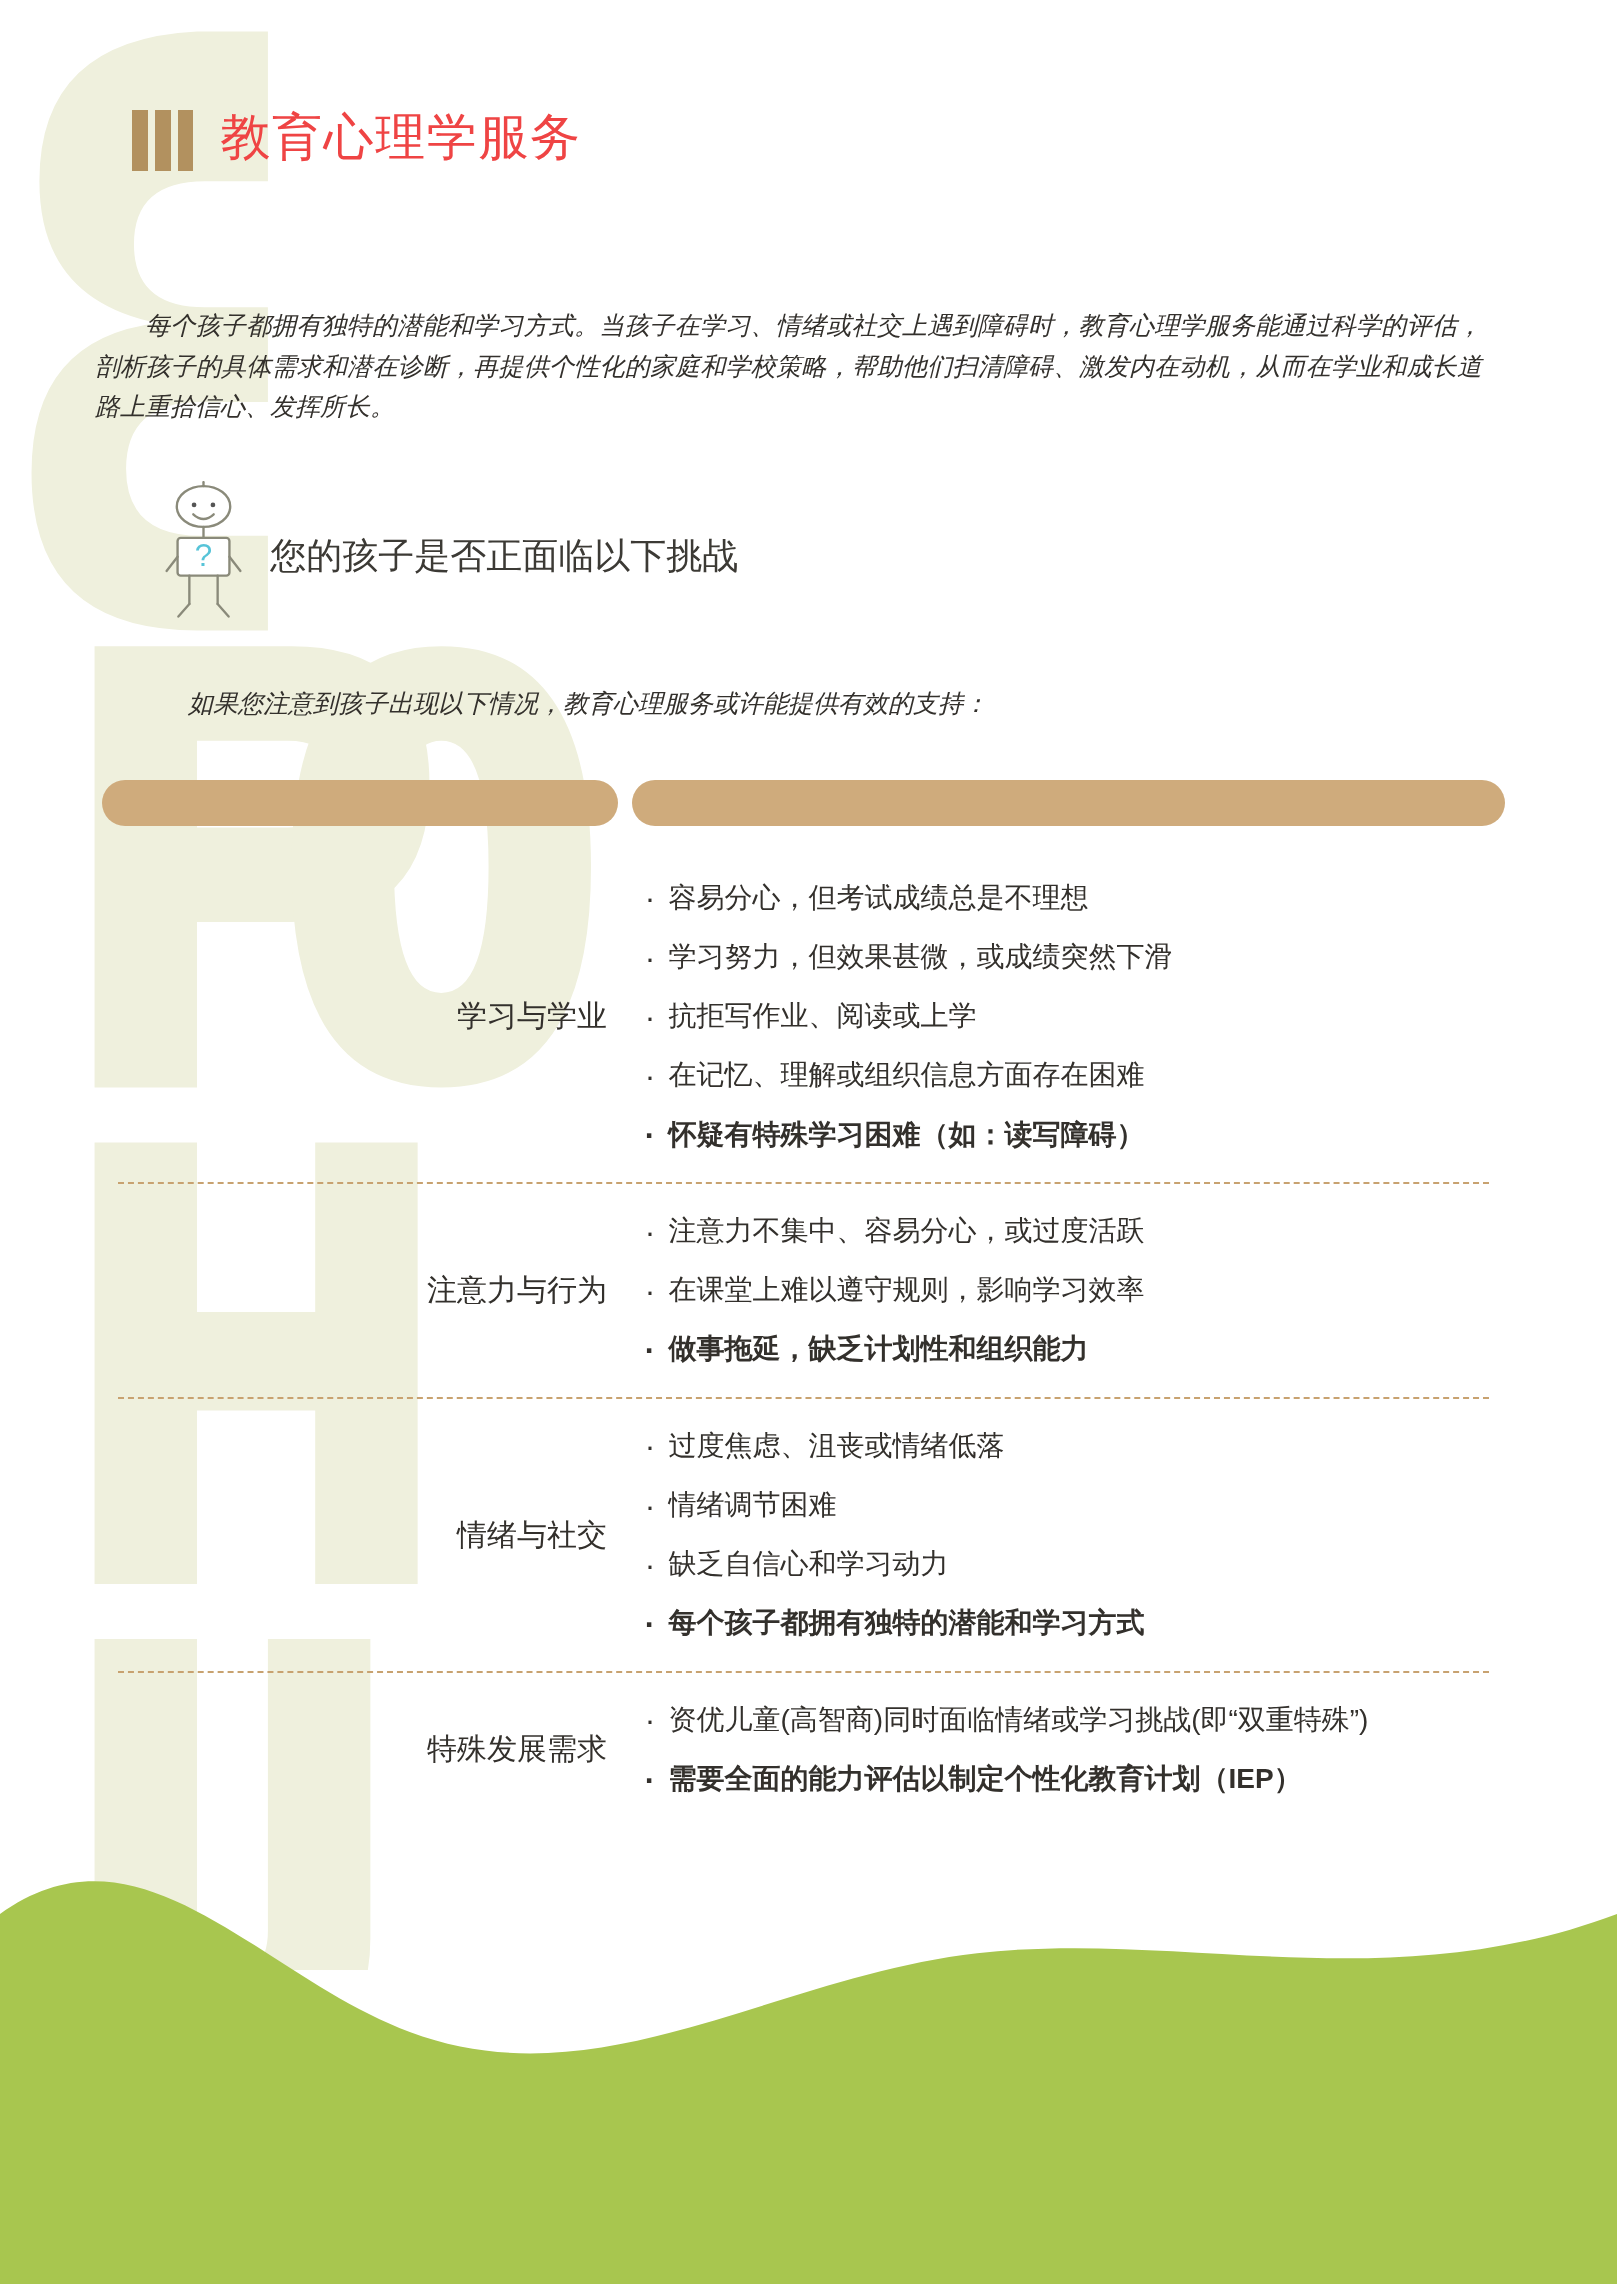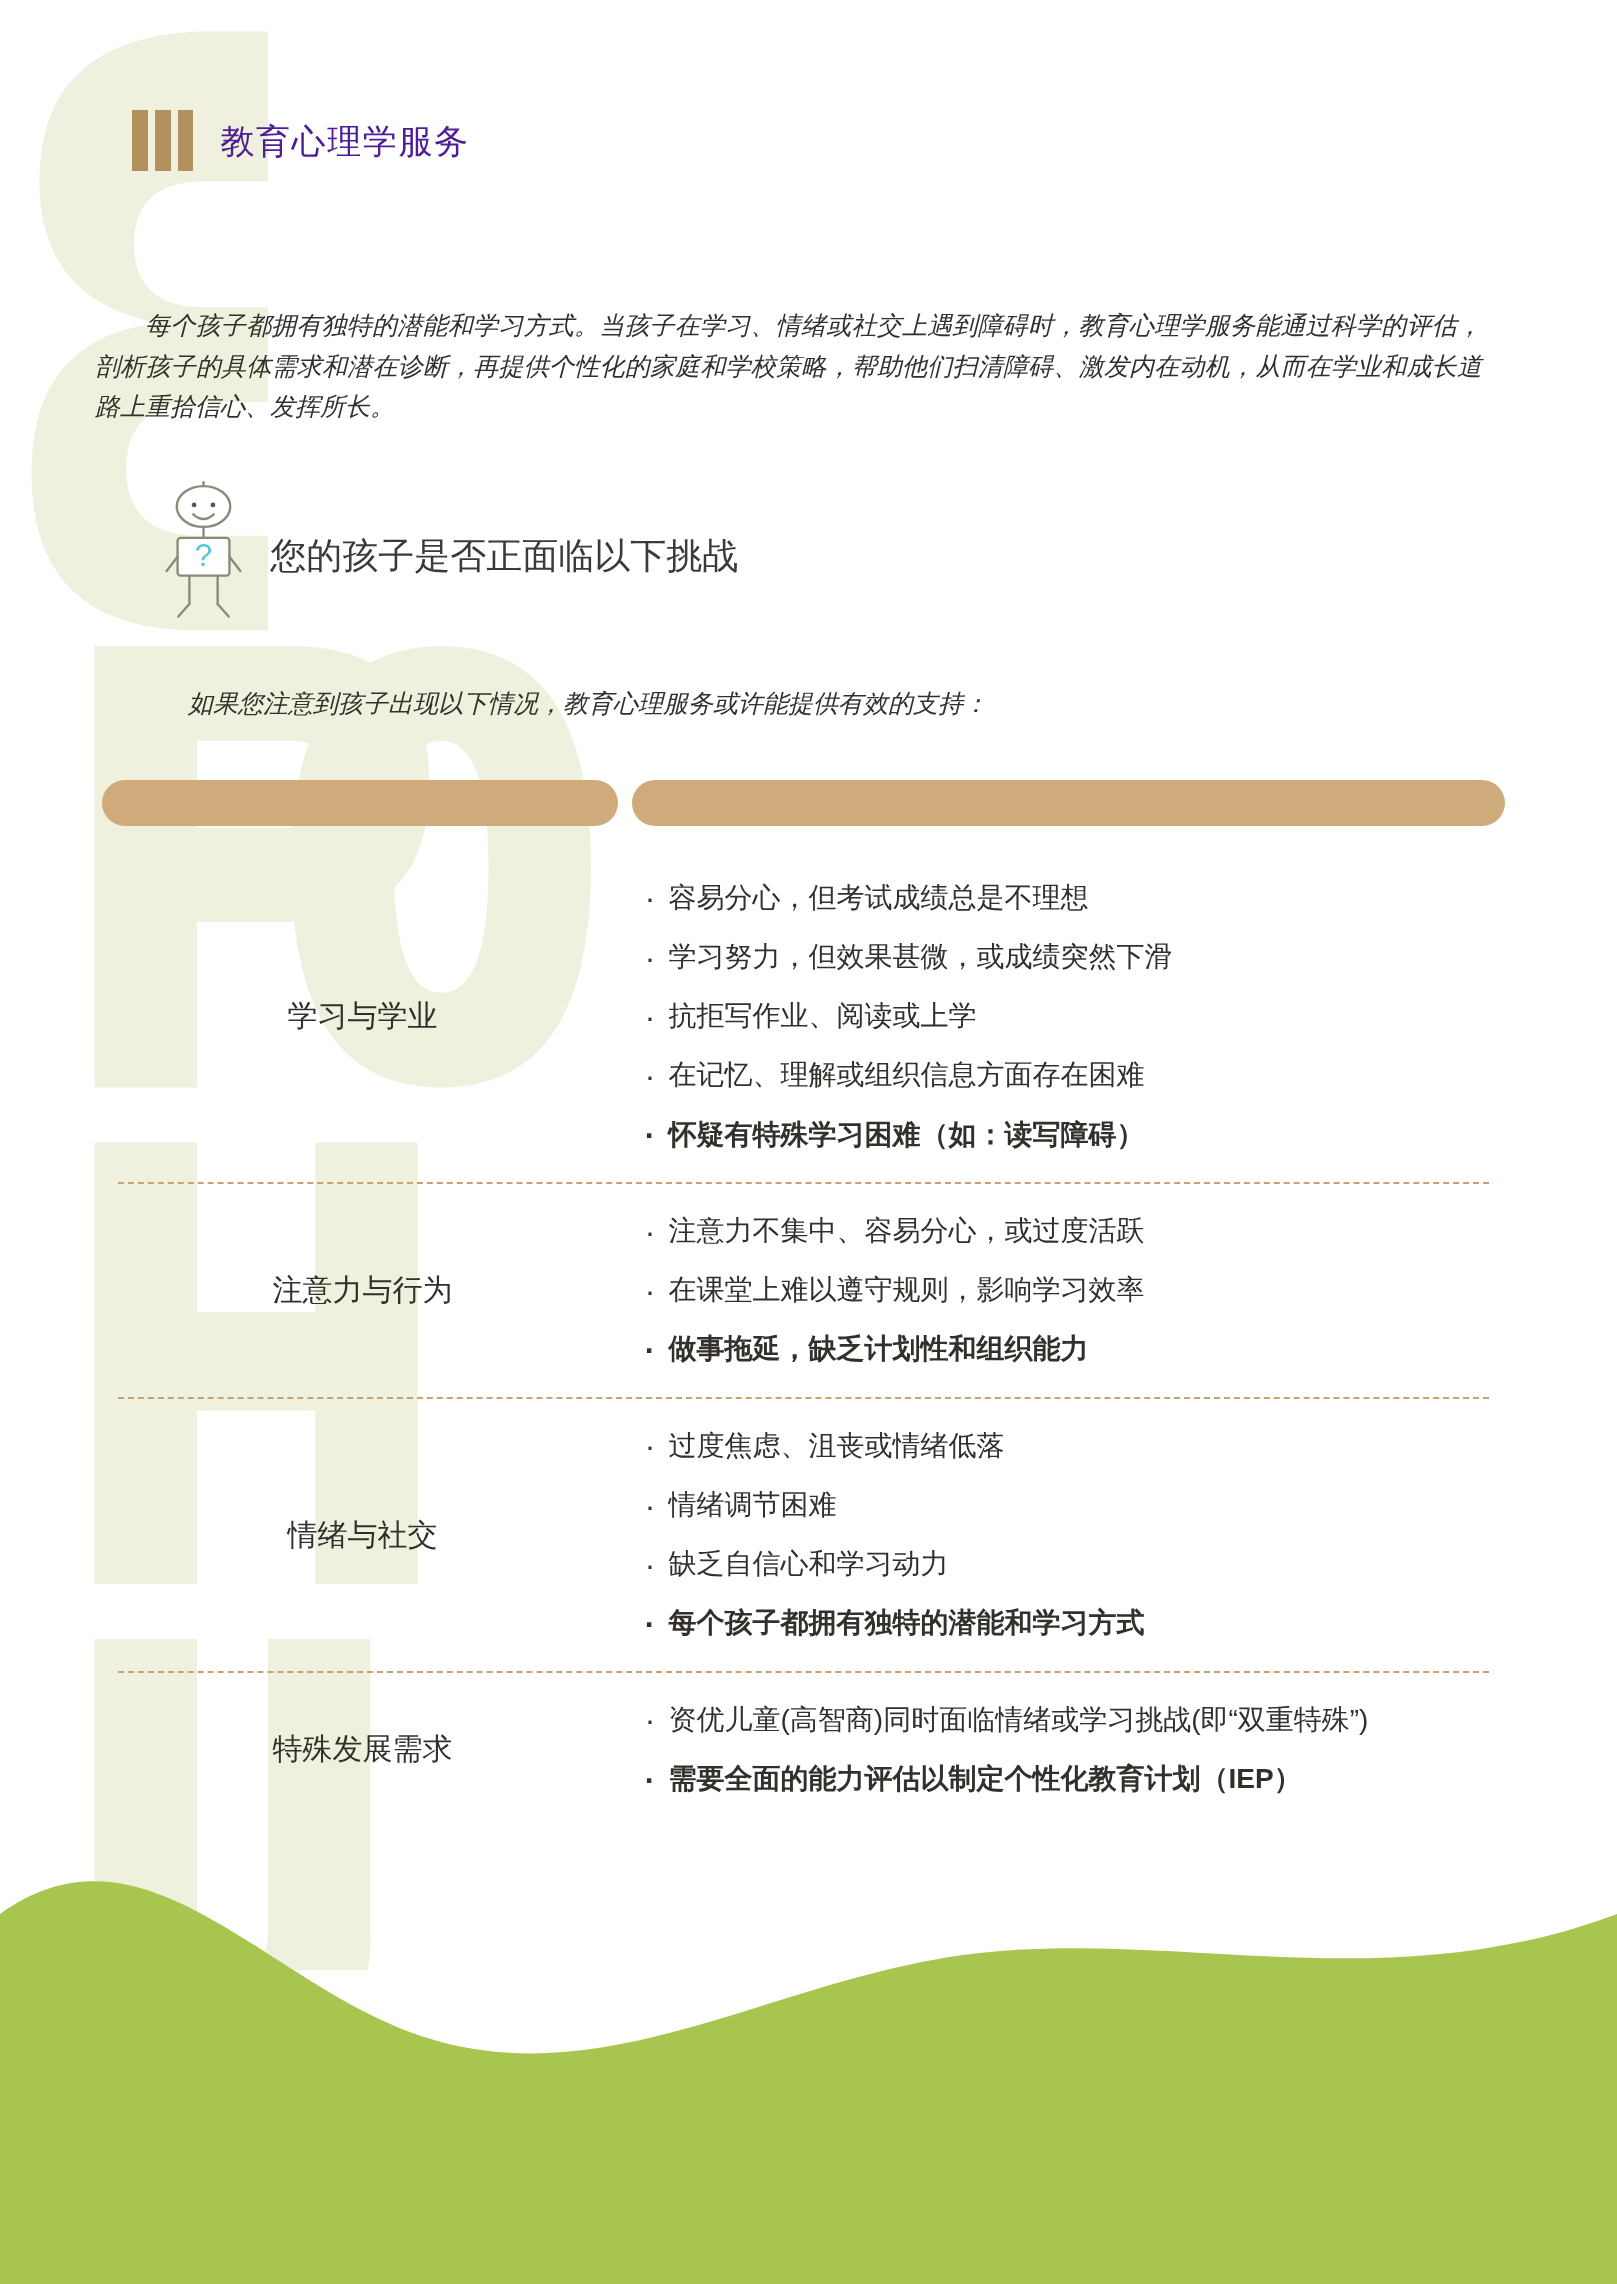--- a/index.html
+++ b/index.html
@@ -49,25 +49,26 @@
     display: flex;
     gap: 7px;
   }
   .header-bars i {
     display: block;
     width: 15.8px;
     height: 61px;
     background: #b2915f;
   }
   .header-title {
-    font-size: 34px;
-    color: #4c1d95;
+    font-size: 50px;
+    color: #ef4444;
     letter-spacing: 1.6px;
     line-height: 1;
     white-space: nowrap;
+    font-family: Liberation Mono, monospace;
   }
 
   
   .intro {
     position: absolute;
     left: 95px;
     top: 280px;
     width: 1387px;
     font-size: 25px;
     line-height: 1.62;
@@ -134,21 +135,21 @@
     display: flex;
     align-items: center;
     padding: 28px 0 28px 0;
   }
   .trow + .trow {
     border-top: 2.4px dashed #c8a270;
   }
   .tcat {
     width: 489px;
     flex: 0 0 489px;
-    text-align: center;
+    text-align: right;
     font-size: 30px;
     color: #33302c;
   }
   .titems {
     flex: 1 1 auto;
     padding-left: 31.5px;
   }
   .titem {
     position: relative;
     font-size: 28px;

